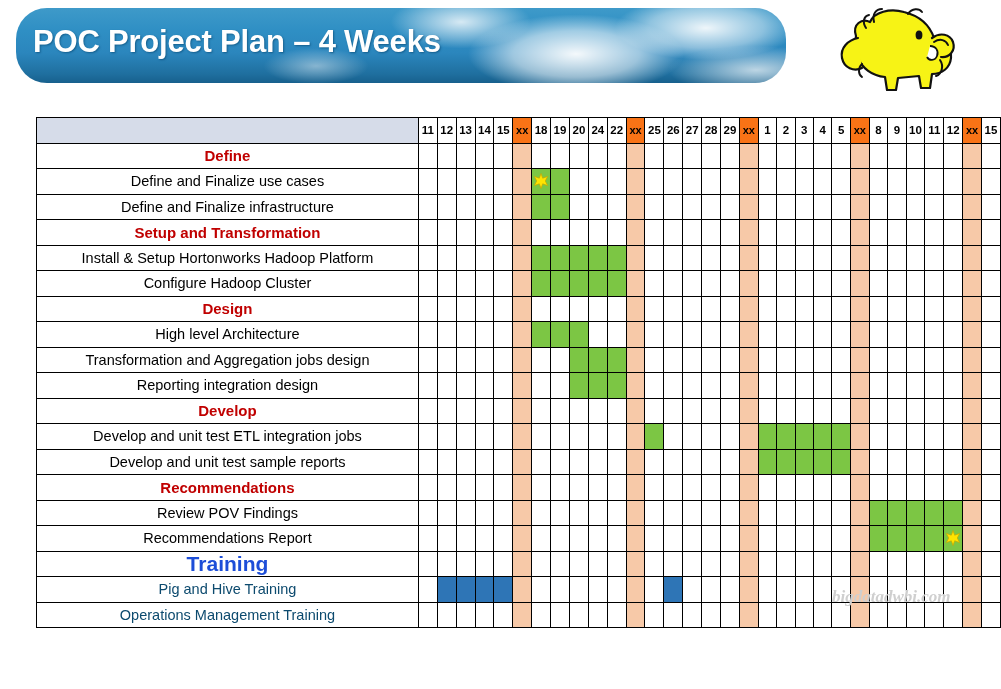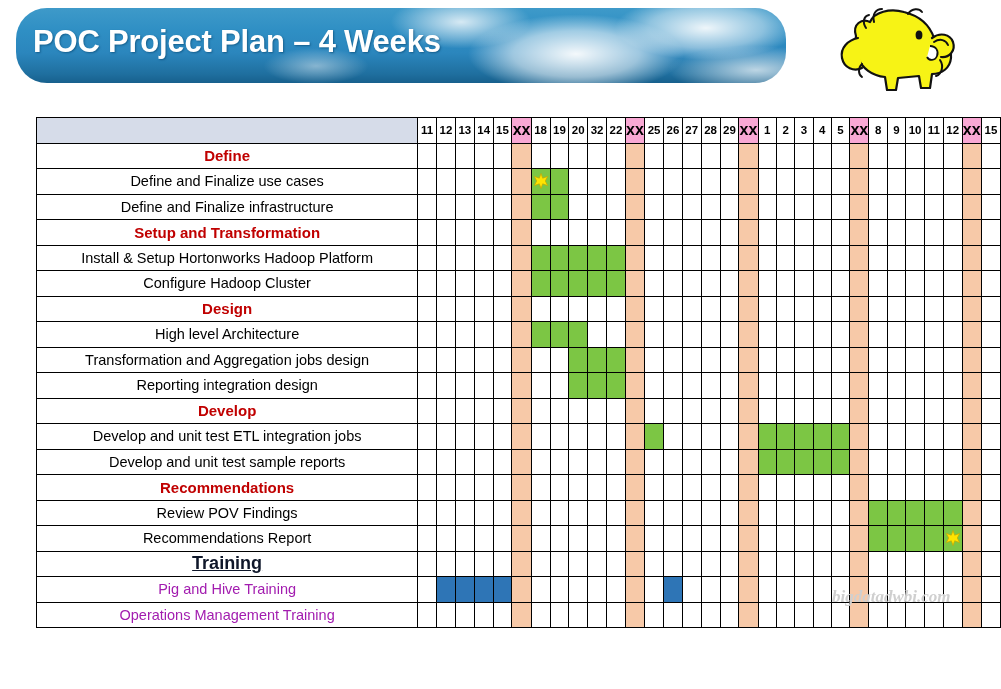--- a/index.html
+++ b/index.html
@@ -52,32 +52,32 @@
   .task-cell{
     width:389px;
     text-align:center;
     padding-left:6px;
     font-size:14.5px;
     color:#000;
     font-weight:normal;
     white-space:nowrap;
   }
   .task-cell.phase{font-weight:bold;color:#C00000;font-size:15px;}
-  .task-cell.phase-blue{font-weight:bold;color:#0f172a;font-size:18px;text-decoration:underline;}
-  .task-cell.sub-blue{color:#a21caf;margin-left:46px;}
+  .task-cell.phase-blue{font-weight:bold;color:#1d4ed8;font-size:21px;}
+  .task-cell.sub-blue{color:#0c4a6e;margin-left:46px;}
 
   .hdr-blank{background:#D6DCE9;border-bottom:1px solid #000;}
   .month-cell{
     background:#D6DCE9;text-align:center;font-weight:bold;font-size:14px;color:#000;
   }
   .daynum{
     width:19.3px;text-align:center;font-weight:bold;font-size:11.5px;
     background:#fff;color:#000;height:17px;
   }
-  .daynum.xx{background:#f9a8d4;font-size:16px;}
+  .daynum.xx{background:#f97316;font-size:11px;}
   tr.hdr-top td{height:22px;}
   tr.hdr-days td{height:17px;}
 
   td.day{width:19.3px;background:#ffffff;}
   td.day.we{background:#F7C9A8;border-left:1px solid #000;border-right:1px solid #000;border-top:none;border-bottom:none;}
   td.day.green{background:#7CC644;}
   td.day.blue{background:#2E75B6;}
   tr.phase-row td.day{border-left:none;border-right:none;}
   tr.phase-row td.day.we{border-left:1px solid #000;border-right:1px solid #000;}
 
@@ -135,21 +135,21 @@
         <td class="task-cell hdr-blank"></td>
         <td class="daynum">11</td>
         <td class="daynum">12</td>
         <td class="daynum">13</td>
         <td class="daynum">14</td>
         <td class="daynum">15</td>
         <td class="daynum xx">xx</td>
         <td class="daynum">18</td>
         <td class="daynum">19</td>
         <td class="daynum">20</td>
-        <td class="daynum">32</td>
+        <td class="daynum">24</td>
         <td class="daynum">22</td>
         <td class="daynum xx">xx</td>
         <td class="daynum">25</td>
         <td class="daynum">26</td>
         <td class="daynum">27</td>
         <td class="daynum mon-end">28</td>
         <td class="daynum">29</td>
         <td class="daynum xx">xx</td>
         <td class="daynum">1</td>
         <td class="daynum">2</td>

